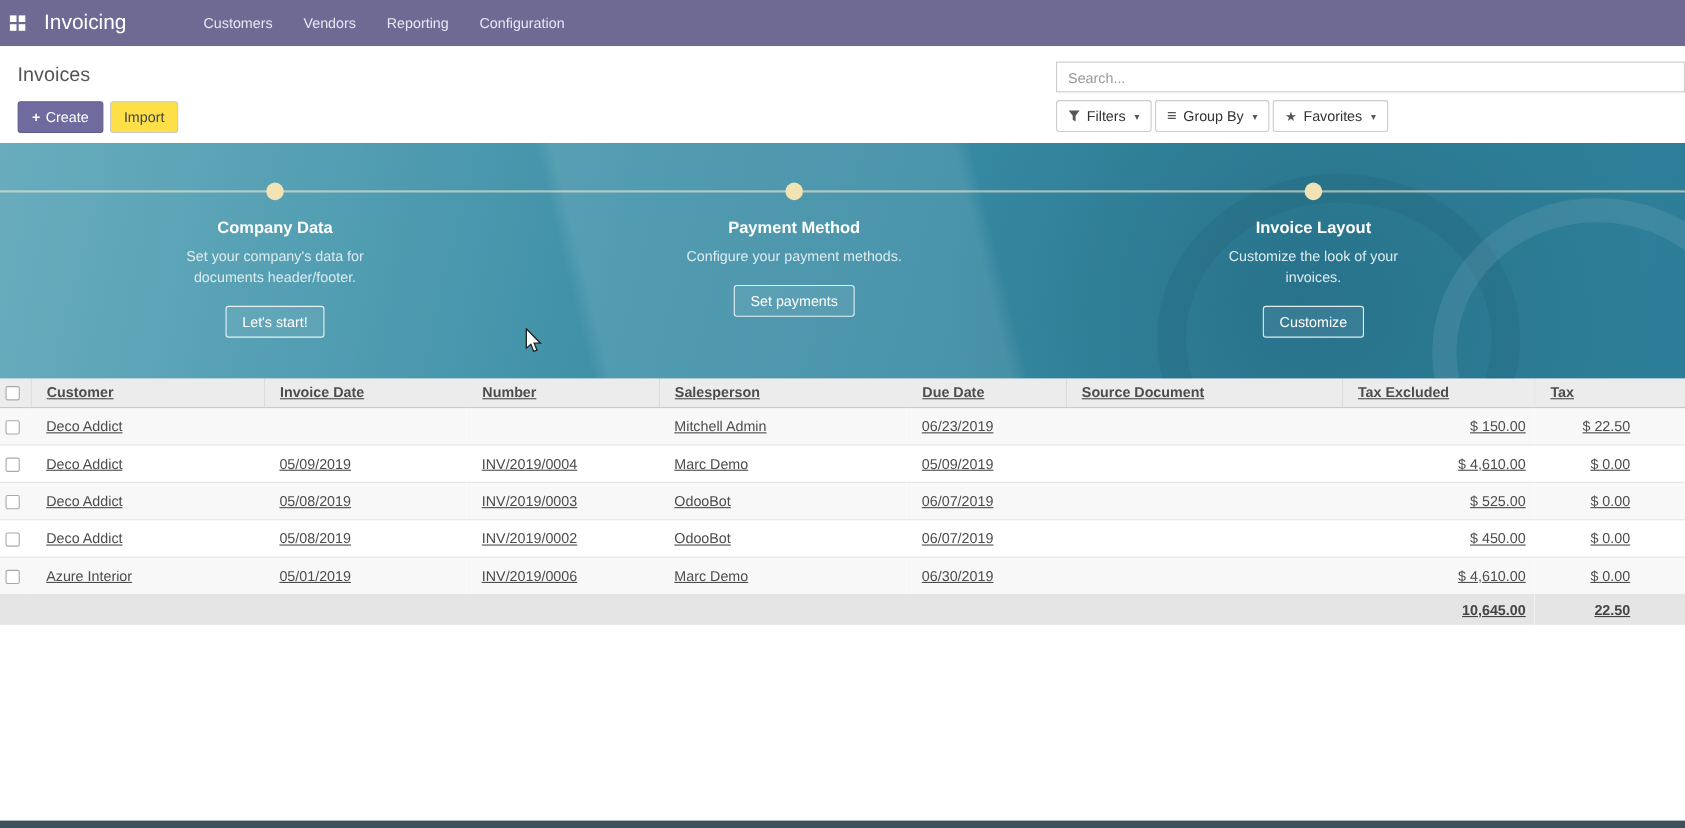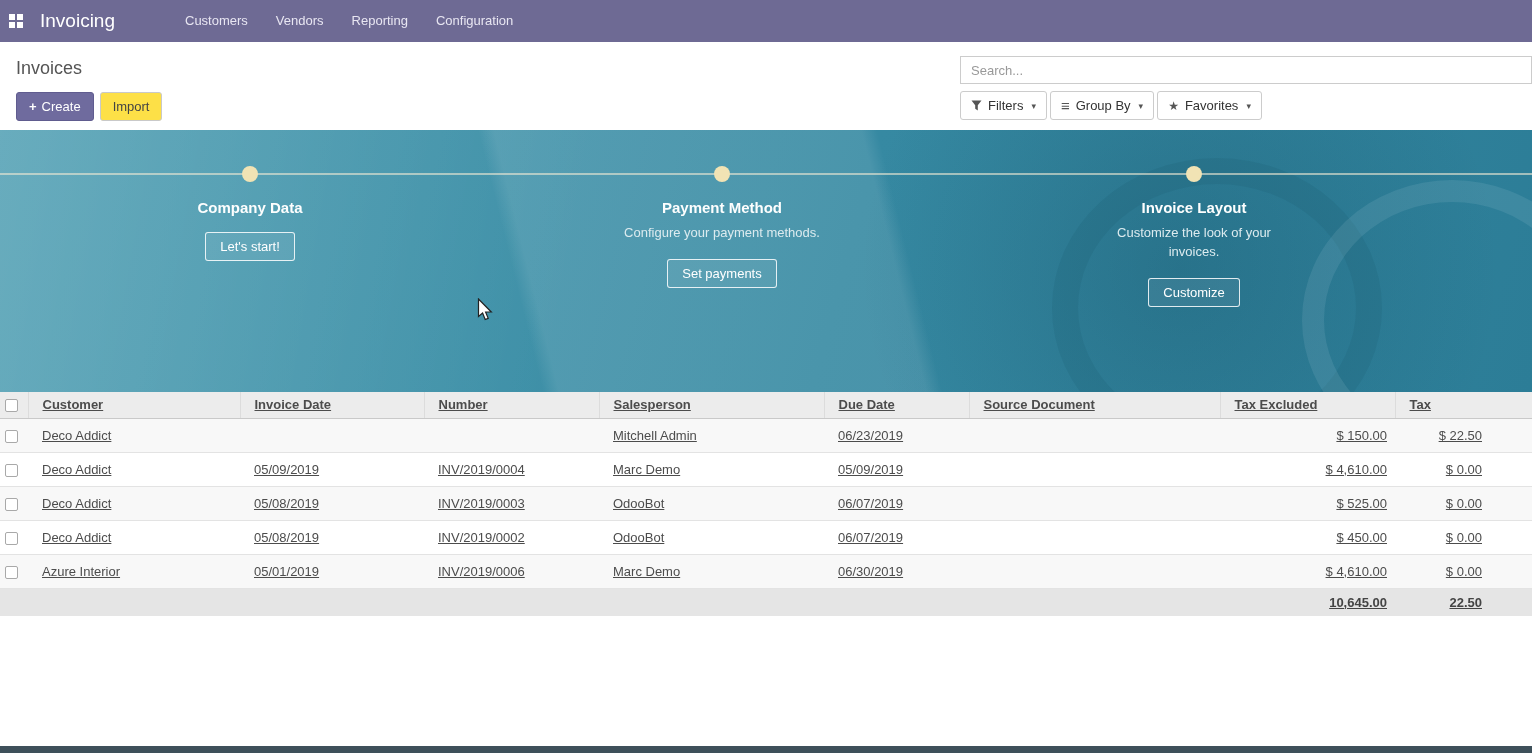--- a/index.html
+++ b/index.html
@@ -27,21 +27,21 @@
   .btn-default { background:#fde047; border:1px solid #c9c9c9; color:#444; }
   .cp-right { width:572px; }
   .search-input { width:100%; height:28px; border:1px solid #ccc; padding:0 10px; font-size:13px; font-family:inherit; color:#701a75; outline:none; }
   .search-input::placeholder { color:#999; }
   .search-buttons { display:flex; gap:3px; margin-top:7px; }
   .sbtn { height:29px; background:#fff; border:1px solid #ccc; border-radius:3px; padding:0 10px; font-size:13px; font-family:inherit; color:#333; display:flex; align-items:center; cursor:pointer; }
   .sbtn .sicon { margin-right:6px; display:inline-flex; align-items:center; color:#555; }
   .sbtn .caret { margin-left:8px; font-size:9px; color:#555; }
 
   
-  .banner { position:relative; height:262px; overflow:hidden;
+  .banner { position:relative; height:214px; overflow:hidden;
     background:
       radial-gradient(circle at 1180px 140px, rgba(8,55,75,0.22), rgba(8,55,75,0) 320px),
       linear-gradient(100deg, rgba(255,255,255,0.14) 0%, rgba(255,255,255,0) 38%),
       linear-gradient(76deg, rgba(255,255,255,0) 34%, rgba(255,255,255,0.10) 35%, rgba(255,255,255,0.10) 58%, rgba(255,255,255,0) 59%),
       linear-gradient(105deg, var(--banner-from,#509fb3) 0%, #3689a2 55%, var(--banner-to,#2c7d97) 100%);
   }
   .glass-circle1 { position:absolute; width:330px; height:300px; border:26px solid rgba(25,85,105,0.16); border-radius:50%; right:150px; top:28px; }
   .glass-circle2 { position:absolute; width:300px; height:280px; border:22px solid rgba(215,240,245,0.10); border-radius:50%; right:-70px; top:50px; }
   .banner-line { position:absolute; left:0; right:0; top:43px; height:2px; background:rgba(240,234,212,0.6); }
   .banner-steps { position:relative; display:flex; margin-left:14px; width:1416px; padding-top:36px; }
@@ -125,20 +125,21 @@
 </div>
 
 <div class="banner">
   <div class="glass-circle1"></div>
   <div class="glass-circle2"></div>
   <div class="banner-line"></div>
   <div class="banner-steps">
     <div class="step">
       <div class="dot"></div>
       <div class="step-title">Company Data</div>
+      <div class="step-desc">Set your company's data for documents header/footer.</div>
       <button class="step-btn">Let's start!</button>
     </div>
     <div class="step">
       <div class="dot"></div>
       <div class="step-title">Payment Method</div>
       <div class="step-desc">Configure your payment methods.</div>
       <button class="step-btn">Set payments</button>
     </div>
     <div class="step">
       <div class="dot"></div>

